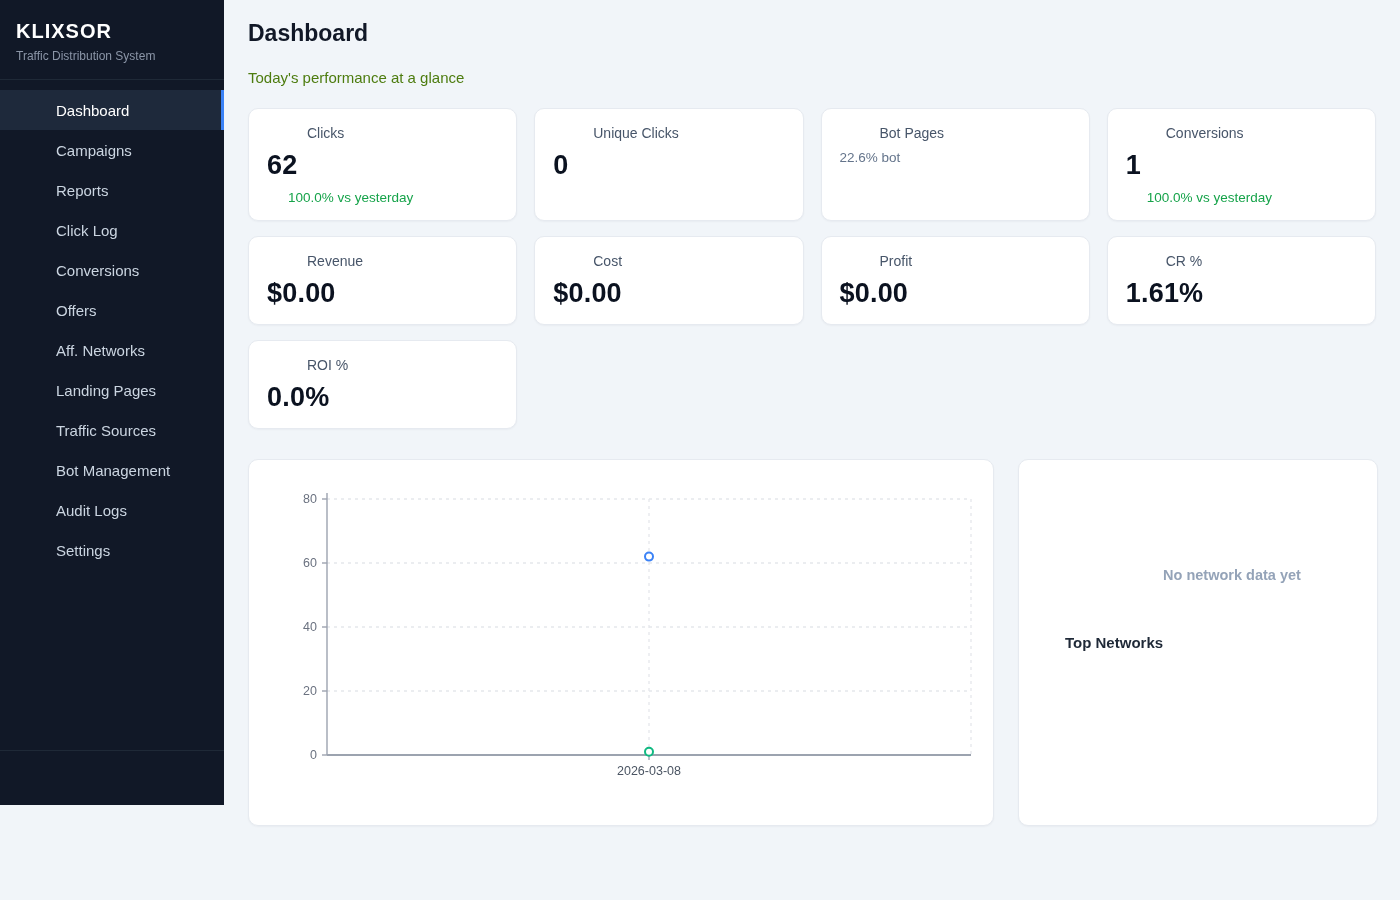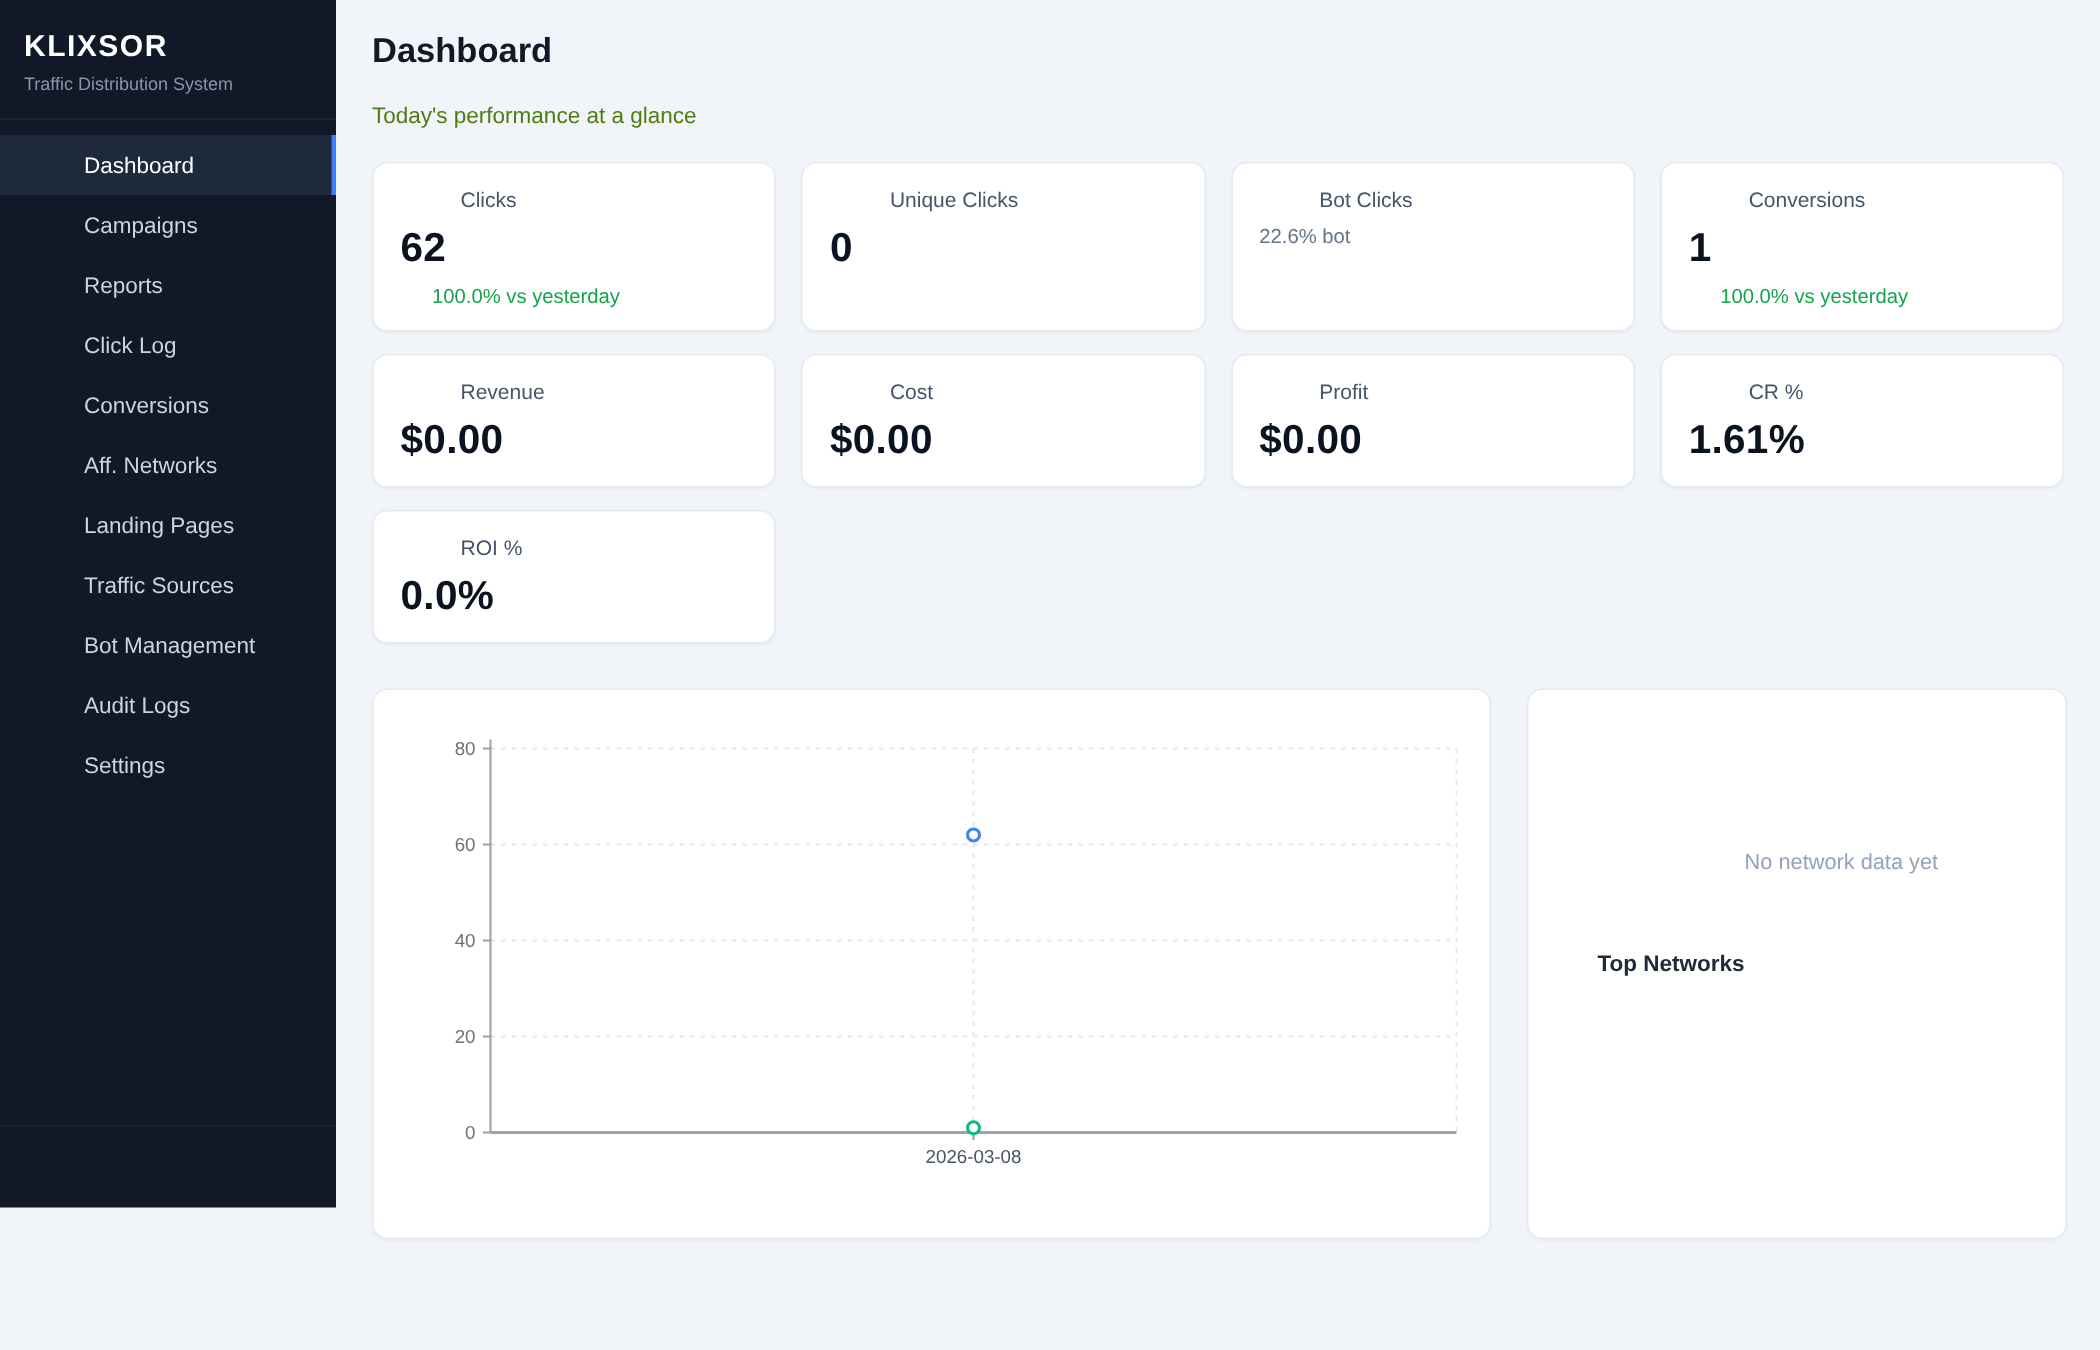--- a/index.html
+++ b/index.html
@@ -61,21 +61,21 @@
 
   .bottom-grid {
     display:grid; grid-template-columns:1fr 360px; gap:24px; margin-top:30px;
   }
   .panel-title { font-size:15px; font-weight:600; color:#1f2937; }
   .chart-card { height:367px; padding:17px 20px; }
   .chart-wrap { margin-top:6px; }
   .networks-card { height:367px; padding:17px 20px; display:flex; flex-direction:row; }
   .networks-head { display:flex; align-items:center; gap:9px; }
   .networks-head svg { width:17px; height:17px; stroke:#475569; }
-  .networks-empty { display:flex; flex-direction:column; align-items:center; margin-top:46px; }
+  .networks-empty { display:flex; flex-direction:column; align-items:center; margin-top:46px;font-weight:bold; }
   .networks-empty svg { width:34px; height:34px; stroke:#c6cfdb; }
   .networks-empty-text { margin-top:10px; font-size:14.5px; color:#94a3b8; }
 </style>
 </head>
 <body>
 
 <aside class="sidebar">
   <div class="brand">
     <div class="brand-name">KLIXSOR</div>
     <div class="brand-tagline">Traffic Distribution System</div>
@@ -118,20 +118,27 @@
         <span>Click Log</span>
       </div>
       <div class="nav-item">
         <svg viewBox="0 0 24 24" fill="none" stroke="currentColor" stroke-width="2" stroke-linecap="round" stroke-linejoin="round" style="stroke:inherit">
           <path d="m16 3 4 4-4 4"></path>
           <path d="M20 7H4"></path>
           <path d="m8 21-4-4 4-4"></path>
           <path d="M4 17h16"></path>
         </svg>
         <span>Conversions</span>
+      </div>
+      <div class="nav-item">
+        <svg viewBox="0 0 24 24" fill="none" stroke="currentColor" stroke-width="2" stroke-linecap="round" stroke-linejoin="round" style="stroke:inherit">
+          <path d="M12.586 2.586A2 2 0 0 0 11.172 2H4a2 2 0 0 0-2 2v7.172a2 2 0 0 0 .586 1.414l8.704 8.704a2.426 2.426 0 0 0 3.42 0l6.58-6.58a2.426 2.426 0 0 0 0-3.42z"></path>
+          <circle cx="7.5" cy="7.5" r="1"></circle>
+        </svg>
+        <span>Offers</span>
       </div>
       <div class="nav-item">
         <svg viewBox="0 0 24 24" fill="none" stroke="currentColor" stroke-width="2" stroke-linecap="round" stroke-linejoin="round" style="stroke:inherit">
           <rect x="4" y="2" width="16" height="20" rx="2"></rect>
           <path d="M9 22v-4h6v4"></path>
           <path d="M8 6h.01"></path>
           <path d="M16 6h.01"></path>
           <path d="M12 6h.01"></path>
           <path d="M12 10h.01"></path>
           <path d="M12 14h.01"></path>
@@ -235,21 +242,21 @@
             <path d="m5.1 8-2.9-.8"></path>
             <path d="m6 12-1.9 2"></path>
             <path d="M7.2 2.2 8 5.1"></path>
             <path d="M9.037 9.69a.498.498 0 0 1 .653-.653l11 4.5a.5.5 0 0 1-.074.949l-4.349 1.041a1 1 0 0 0-.74.739l-1.04 4.35a.5.5 0 0 1-.95.074z"></path>
           </svg>
         </div>
         <div class="stat-value">0</div>
       </div>
       <div class="card stat-card">
         <div class="stat-head">
-          <span class="stat-label">Bot Clicks</span>
+          <span class="stat-label">Bot Pages</span>
           <svg viewBox="0 0 24 24" fill="none" stroke="currentColor" stroke-width="2" stroke-linecap="round" stroke-linejoin="round" style="stroke:inherit">
             <path d="M12 8V4H8"></path>
             <rect x="4" y="8" width="16" height="12" rx="2"></rect>
             <path d="M2 14h2"></path>
             <path d="M20 14h2"></path>
             <path d="M15 13v2"></path>
             <path d="M9 13v2"></path>
           </svg>
         </div>
         <div class="stat-sub">22.6% bot</div>

